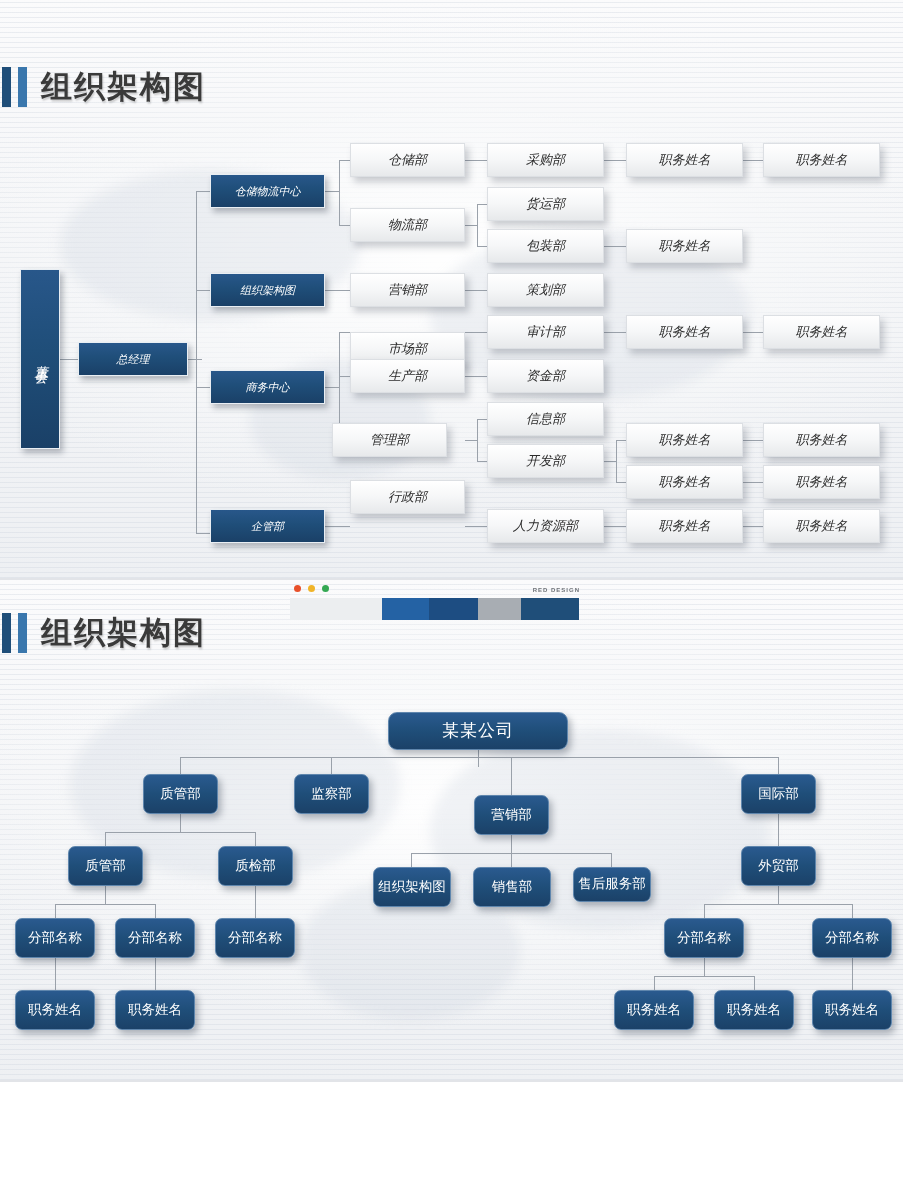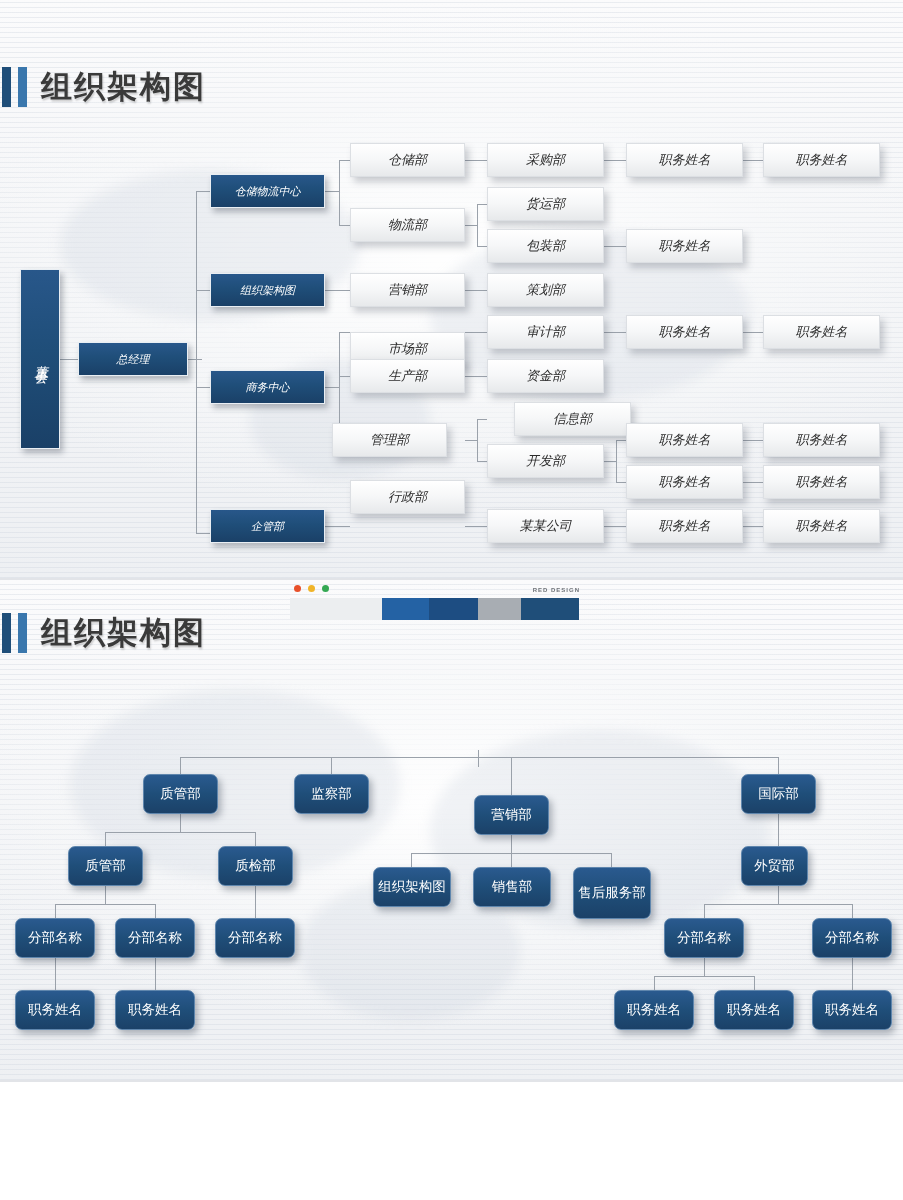--- a/index.html
+++ b/index.html
@@ -181,23 +181,23 @@
     <div class="node n-white" style="left:350px; top:359px; width:115px; height:34px;">生产部</div>
     <div class="node n-white" style="left:332px; top:423px; width:115px; height:34px;">管理部</div>
     <div class="node n-white" style="left:350px; top:480px; width:115px; height:34px;">行政部</div>
 
     <div class="node n-white" style="left:487px; top:143px; width:117px; height:34px;">采购部</div>
     <div class="node n-white" style="left:487px; top:187px; width:117px; height:34px;">货运部</div>
     <div class="node n-white" style="left:487px; top:229px; width:117px; height:34px;">包装部</div>
     <div class="node n-white" style="left:487px; top:273px; width:117px; height:34px;">策划部</div>
     <div class="node n-white" style="left:487px; top:315px; width:117px; height:34px;">审计部</div>
     <div class="node n-white" style="left:487px; top:359px; width:117px; height:34px;">资金部</div>
-    <div class="node n-white" style="left:514px; top:402px; width:117px; height:34px;">信息部</div>
+    <div class="node n-white" style="left:487px; top:402px; width:117px; height:34px;">信息部</div>
     <div class="node n-white" style="left:487px; top:444px; width:117px; height:34px;">开发部</div>
-    <div class="node n-white" style="left:487px; top:509px; width:117px; height:34px;">某某公司</div>
+    <div class="node n-white" style="left:487px; top:509px; width:117px; height:34px;">人力资源部</div>
 
     <div class="node n-white" style="left:626px; top:143px; width:117px; height:34px;">职务姓名</div>
     <div class="node n-white" style="left:626px; top:229px; width:117px; height:34px;">职务姓名</div>
     <div class="node n-white" style="left:626px; top:315px; width:117px; height:34px;">职务姓名</div>
     <div class="node n-white" style="left:626px; top:423px; width:117px; height:34px;">职务姓名</div>
     <div class="node n-white" style="left:626px; top:465px; width:117px; height:34px;">职务姓名</div>
     <div class="node n-white" style="left:626px; top:509px; width:117px; height:34px;">职务姓名</div>
 
     <div class="node n-white" style="left:763px; top:143px; width:117px; height:34px;">职务姓名</div>
     <div class="node n-white" style="left:763px; top:315px; width:117px; height:34px;">职务姓名</div>
@@ -272,33 +272,34 @@
     <div class="ln v" style="left:704px; top:324px; height:14px;"></div>
     <div class="ln v" style="left:852px; top:324px; height:14px;"></div>
 
     <div class="ln v" style="left:704px; top:378px; height:18px;"></div>
     <div class="ln h" style="left:654px; top:396px; width:100px;"></div>
     <div class="ln v" style="left:654px; top:396px; height:14px;"></div>
     <div class="ln v" style="left:754px; top:396px; height:14px;"></div>
 
     <div class="ln v" style="left:852px; top:378px; height:32px;"></div>
 
+    <div class="rnode root" style="left:388px; top:132px; width:180px; height:38px;">某某公司</div>
 
     <div class="rnode" style="left:143px; top:194px; width:75px; height:40px;">质管部</div>
     <div class="rnode" style="left:294px; top:194px; width:75px; height:40px;">监察部</div>
     <div class="rnode" style="left:474px; top:215px; width:75px; height:40px;">营销部</div>
     <div class="rnode" style="left:741px; top:194px; width:75px; height:40px;">国际部</div>
 
     <div class="rnode" style="left:68px;  top:266px; width:75px; height:40px;">质管部</div>
     <div class="rnode" style="left:218px; top:266px; width:75px; height:40px;">质检部</div>
-    <div class="rnode" style="left:741px; top:266px; width:67px; height:40px;">外贸部</div>
+    <div class="rnode" style="left:741px; top:266px; width:75px; height:40px;">外贸部</div>
 
     <div class="rnode" style="left:373px; top:287px; width:78px; height:40px;">组织架构图</div>
     <div class="rnode" style="left:473px; top:287px; width:78px; height:40px;">销售部</div>
-    <div class="rnode" style="left:573px; top:287px; width:78px; height:52px;">售后服务部</div>
+    <div class="rnode" style="left:573px; top:287px; width:78px; height:35px;">售后服务部</div>
 
     <div class="rnode" style="left:15px;  top:338px; width:80px; height:40px;">分部名称</div>
     <div class="rnode" style="left:115px; top:338px; width:80px; height:40px;">分部名称</div>
     <div class="rnode" style="left:215px; top:338px; width:80px; height:40px;">分部名称</div>
     <div class="rnode" style="left:664px; top:338px; width:80px; height:40px;">分部名称</div>
     <div class="rnode" style="left:812px; top:338px; width:80px; height:40px;">分部名称</div>
 
     <div class="rnode" style="left:15px;  top:410px; width:80px; height:40px;">职务姓名</div>
     <div class="rnode" style="left:115px; top:410px; width:80px; height:40px;">职务姓名</div>
     <div class="rnode" style="left:614px; top:410px; width:80px; height:40px;">职务姓名</div>

